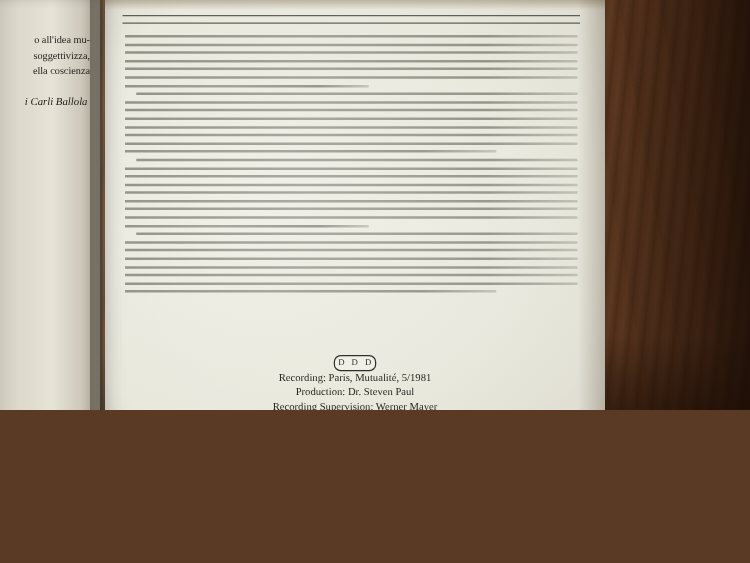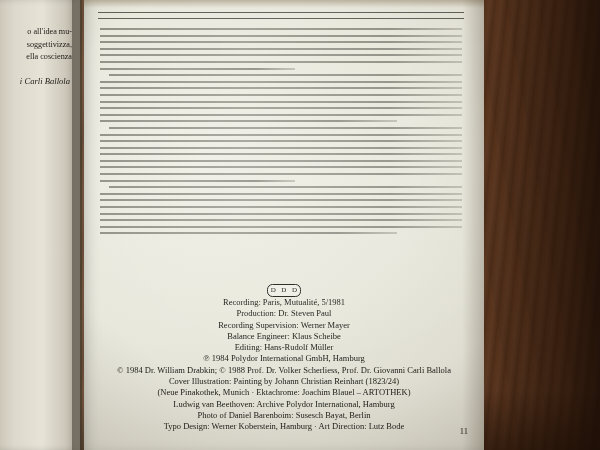--- a/index.html
+++ b/index.html
@@ -11,21 +11,21 @@
   }
   body {
     font-family: "Liberation Serif", serif;
     background: #5a3a24;
   }
 
   
   .photo {
     position: relative;
     width: 600px;
-    height: 450px;
+    height: 328px;
     overflow: hidden;
     background:
       linear-gradient(90deg, #6b442a 0%, #7a4f30 25%, #60391f 55%, #52301b 100%);
   }
 
   
   .wood-grain {
     position: absolute;
     inset: 0;
     background-image:

